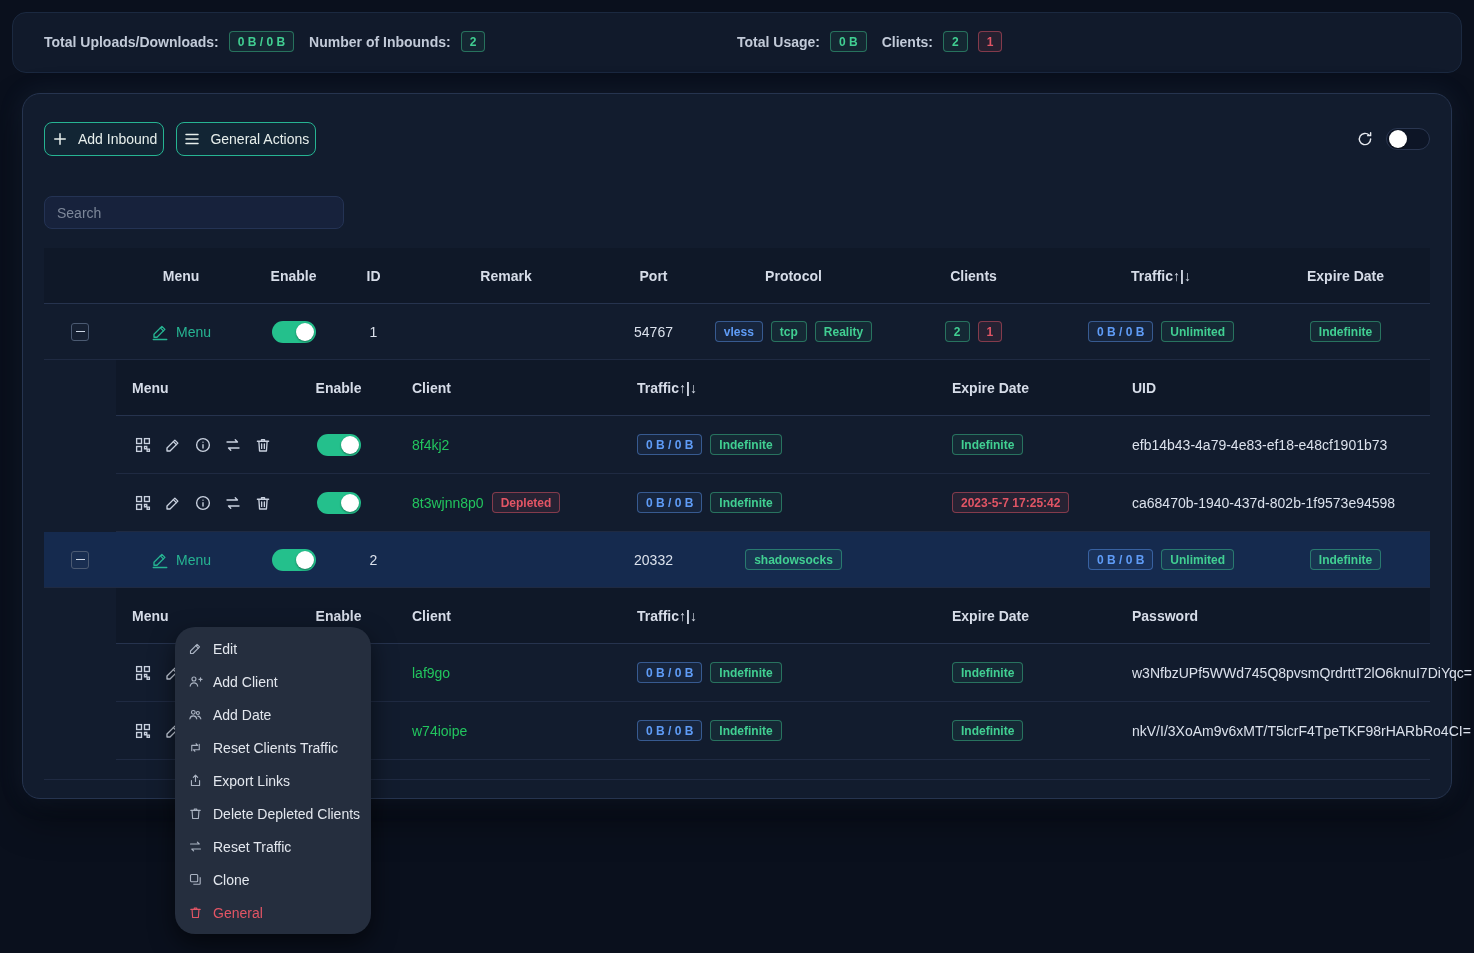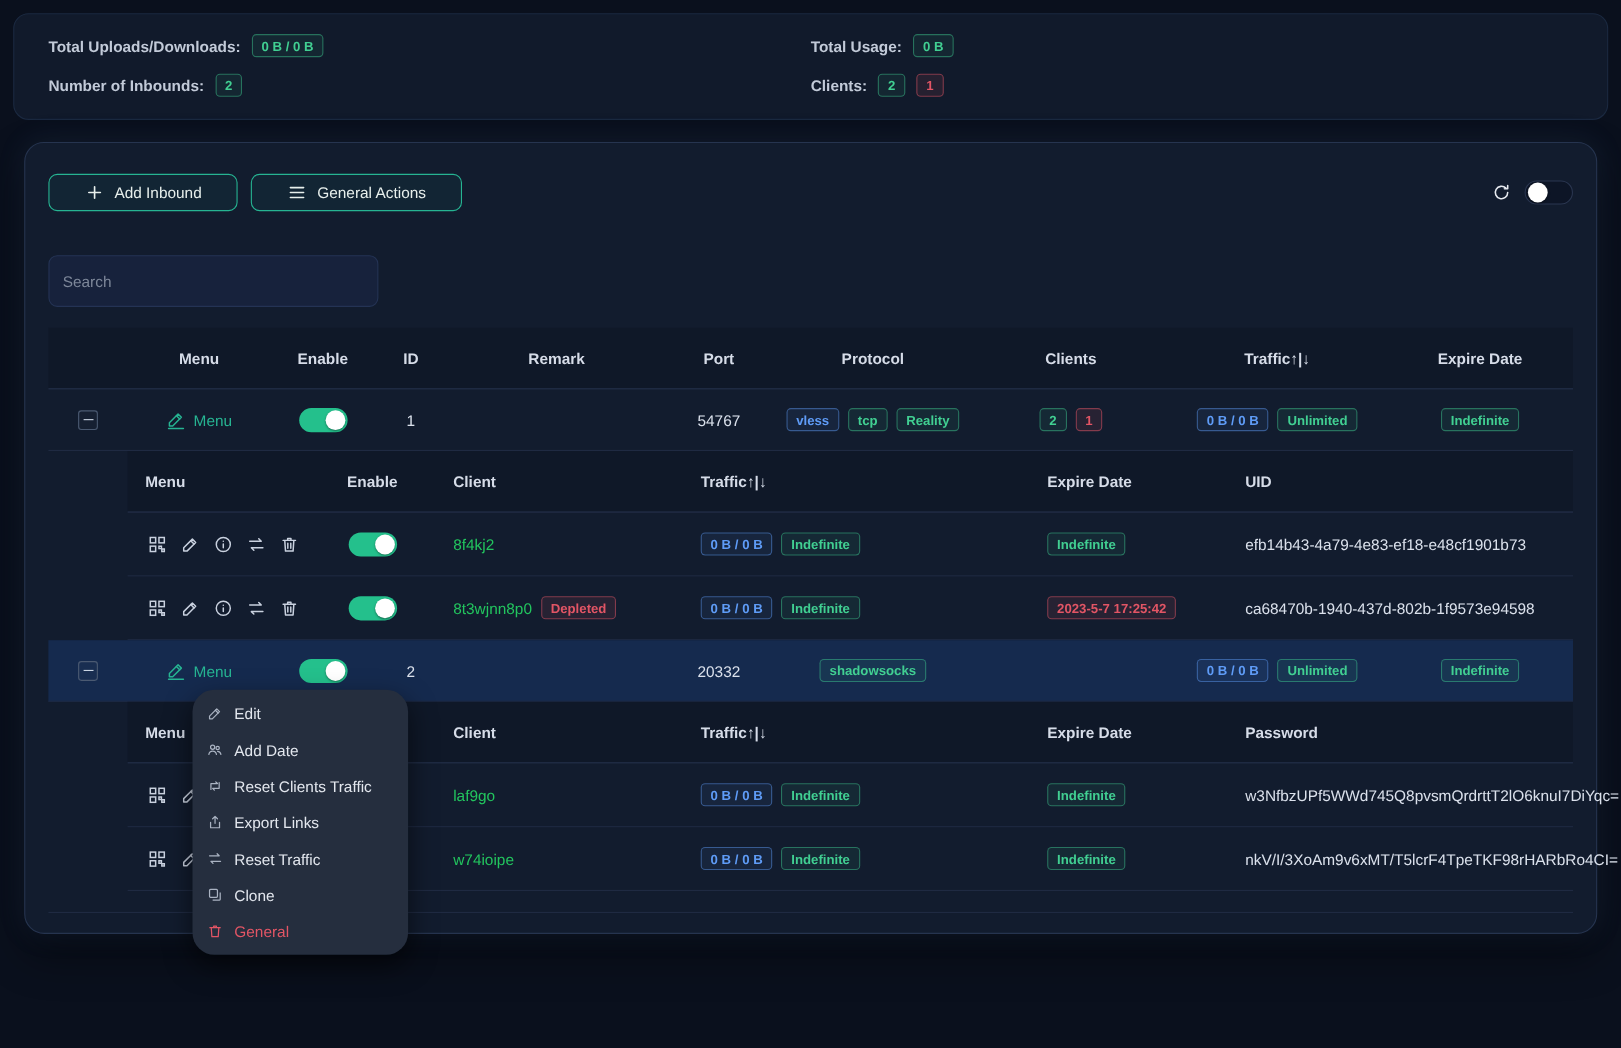--- a/index.html
+++ b/index.html
@@ -15,21 +15,21 @@
   
   .stats-card {
     margin:12px 12px 0;
     background:#111a2b;
     border:1px solid #1b2940;
     border-radius:14px;
     padding:18px 31px 20px;
     display:grid;
     grid-template-columns:1fr 1fr;
   }
-  .stats-col { display:flex; flex-direction:column; gap:15px; }
+  .stats-col { display:flex; gap:15px; }
   .stat-line { display:flex; align-items:center; gap:10px; }
   .stat-label { font-weight:700; color:#c2cad8; }
   
   .badge {
     display:inline-flex; align-items:center;
     padding:0 8px; height:21px;
     font-size:12px; line-height:1;
     border-radius:4px; border:1px solid;
     white-space:nowrap;
     font-weight:bold;
@@ -41,21 +41,21 @@
   .main-card {
     margin:20px 22px 0;
     background:#121c2e;
     border:1px solid #26344f;
     border-radius:18px;
     box-shadow:0 0 26px rgba(90,130,200,.12), 0 18px 40px rgba(0,0,0,.45);
     padding:28px 21px 18px;
   }
   .toolbar { display:flex; align-items:center; gap:12px; }
   .btn {
-    height:34px; padding:0 32px;
+    height:34px; padding:0 6px;
     display:inline-flex; align-items:center; gap:9px;
     background:rgba(31,157,124,.08);
     border:1px solid var(--teal,#26b492);
     border-radius:8px;
     color:#e7efec; font-size:14px;
     cursor:pointer;
   }
   .toolbar-spacer { flex:1; }
   .icon-plain {
     background:none; border:none; color:#e6e9ef; cursor:pointer;
@@ -69,21 +69,21 @@
   .toggle::after {
     content:""; position:absolute; top:2px; right:2px;
     width:18px; height:18px; border-radius:50%; background:#fff;
     box-shadow:0 1px 2px rgba(0,0,0,.4);
   }
   .toggle.off { background:#0d1526; border:1px solid #2a3650; }
   .toggle.off::after { right:auto; left:2px; top:1px; }
   
   .search-input {
     margin-top:40px;
-    width:300px; height:47px;
+    width:300px; height:33px;
     background:#17223c; border:1px solid #243354; border-radius:8px;
     color:#ef4444; padding:0 12px; font-size:14px;
     font-family:"Liberation Sans", sans-serif;
     display:block;
   }
   .search-input::placeholder { color:#7d8799; }
   
   .table { margin-top:19px; }
   .t-row {
     display:grid;
@@ -513,20 +513,29 @@
         <svg class="i-sm" viewBox="0 0 24 24" fill="none" stroke="currentColor" stroke-width="1.8" stroke-linejoin="round">
           <path d="M14.5 5.5l4 4L8 20H4v-4L14.5 5.5z"></path>
           <path d="M12.5 7.5l4 4" stroke-linecap="round"></path>
         </svg>
       </span>
     <span>Edit</span>
   </div>
   <div class="menu-item">
     <span class="mi-ic">
         <svg class="i-sm" viewBox="0 0 24 24" fill="none" stroke="currentColor" stroke-width="1.8" stroke-linecap="round">
+          <circle cx="9.5" cy="8" r="3.2"></circle>
+          <path d="M3.5 19.5c.6-3.6 3-5.3 6-5.3s5.4 1.7 6 5.3M17.5 8.5h5M20 6v5"></path>
+        </svg>
+      </span>
+    <span>Add Client</span>
+  </div>
+  <div class="menu-item">
+    <span class="mi-ic">
+        <svg class="i-sm" viewBox="0 0 24 24" fill="none" stroke="currentColor" stroke-width="1.8" stroke-linecap="round">
           <circle cx="8.5" cy="8.5" r="3"></circle>
           <circle cx="15.8" cy="9.5" r="2.4"></circle>
           <path d="M3 19c.5-3.2 2.7-4.8 5.5-4.8s5 1.6 5.5 4.8M15.8 14.6c2.3.2 4.1 1.6 4.7 4.4"></path>
         </svg>
       </span>
     <span>Add Date</span>
   </div>
   <div class="menu-item">
     <span class="mi-ic">
         <svg class="i-sm" viewBox="0 0 24 24" fill="none" stroke="currentColor" stroke-width="1.8" stroke-linecap="round" stroke-linejoin="round">
@@ -539,20 +548,28 @@
     <span class="mi-ic">
         <svg class="i-sm" viewBox="0 0 24 24" fill="none" stroke="currentColor" stroke-width="1.8" stroke-linecap="round" stroke-linejoin="round">
           <path d="M12 13.5V3.5M8.5 7L12 3.5 15.5 7M5.5 12v8h13v-8"></path>
         </svg>
       </span>
     <span>Export Links</span>
   </div>
   <div class="menu-item">
     <span class="mi-ic">
         <svg class="i-sm" viewBox="0 0 24 24" fill="none" stroke="currentColor" stroke-width="1.8" stroke-linecap="round" stroke-linejoin="round">
+          <path d="M4.5 7h15M10 7V4.8h4V7M6.5 7l.9 13h9.2l.9-13"></path>
+        </svg>
+      </span>
+    <span>Delete Depleted Clients</span>
+  </div>
+  <div class="menu-item">
+    <span class="mi-ic">
+        <svg class="i-sm" viewBox="0 0 24 24" fill="none" stroke="currentColor" stroke-width="1.8" stroke-linecap="round" stroke-linejoin="round">
           <path d="M4 8h14l-3-3M20 16H6l3 3"></path>
         </svg>
       </span>
     <span>Reset Traffic</span>
   </div>
   <div class="menu-item">
     <span class="mi-ic">
         <svg class="i-sm" viewBox="0 0 24 24" fill="none" stroke="currentColor" stroke-width="1.8" stroke-linejoin="round">
           <rect x="4" y="4" width="11.5" height="11.5" rx="1.5"></rect>
           <path d="M8.5 19.5h10a1 1 0 0 0 1-1v-10"></path>

